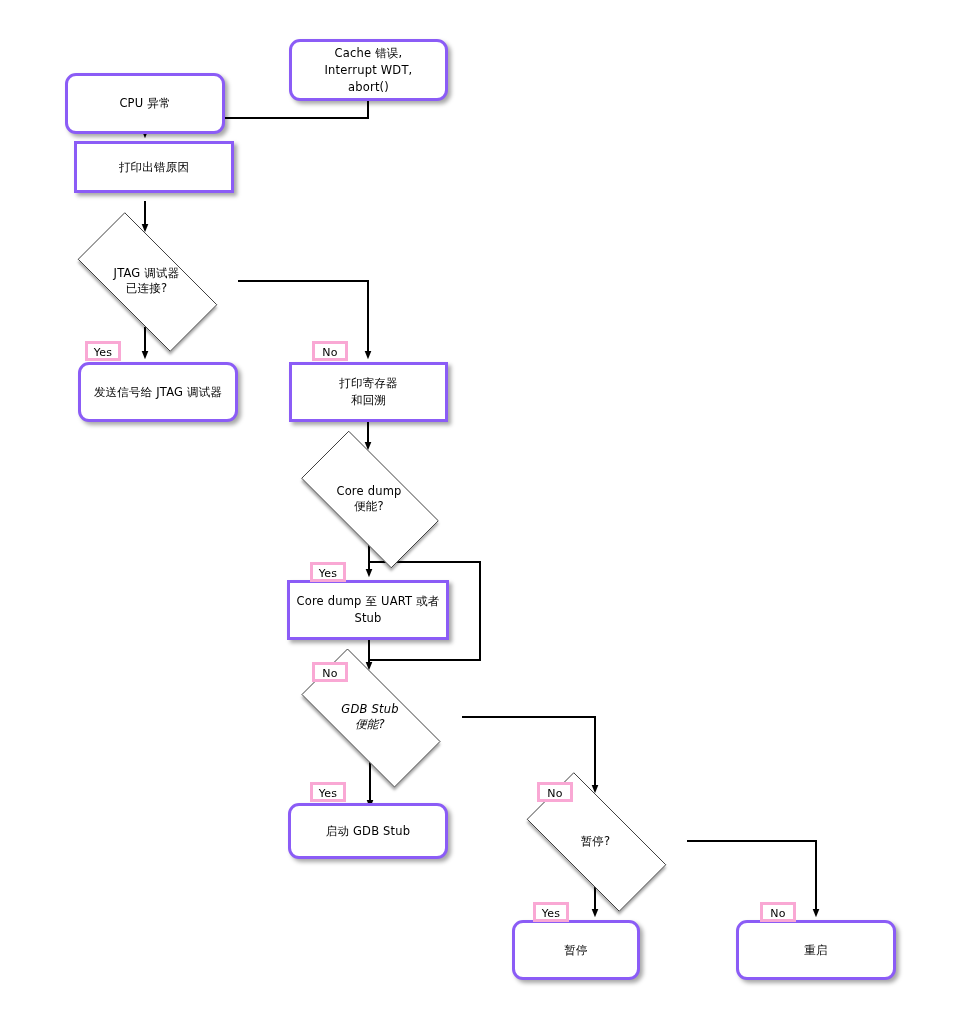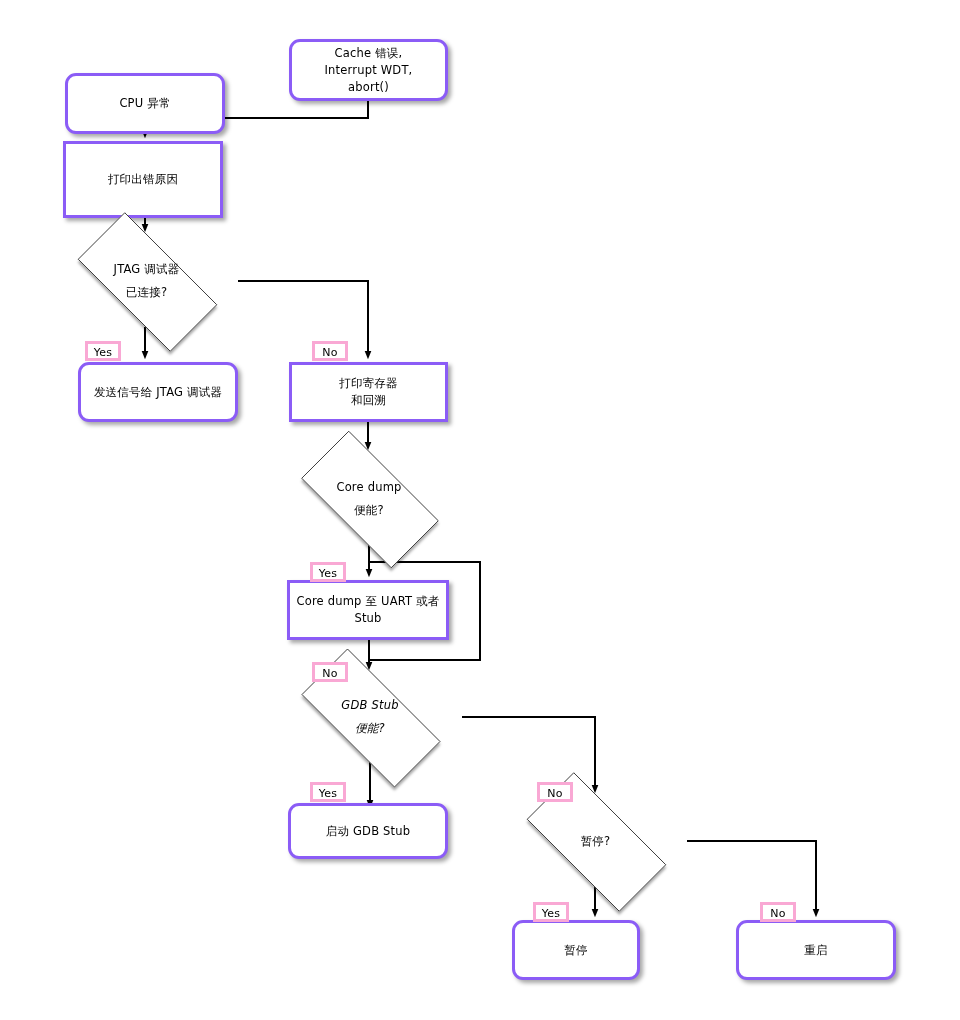--- a/index.html
+++ b/index.html
@@ -55,21 +55,21 @@
     background:#ffffff;
     border:1px solid #000000;
     transform:rotate(45deg) scale(.7071);
     box-shadow:3px 3px 4px rgba(0,0,0,.35);
   }
   .diamond .dtxt{
     position:relative;
     z-index:2;
     text-align:center;
     font-size:11.5px;
-    line-height:23px;
+    line-height:15px;
     color:#000000;
     white-space:pre-line;
     letter-spacing:.2px;
   }
 
   
   .elabel{
     position:absolute;
     box-sizing:border-box;
     background:#ffffff;
@@ -128,21 +128,21 @@
   <div class="node rounded" style="left:65px;top:40px;width:160px;height:61px;margin-top:33px;">
     <span class="txt">CPU 异常</span>
   </div>
 
   <div class="node rounded" style="left:289px;top:39px;width:159px;height:62px;">
     <span class="txt">Cache 错误,
 Interrupt WDT,
 abort()</span>
   </div>
 
-  <div class="node sharp" style="left:63px;top:141px;width:160px;height:77px;">
+  <div class="node sharp" style="left:74px;top:141px;width:160px;height:52px;">
     <span class="txt">打印出错原因</span>
   </div>
 
   <div class="diamond" style="left:55px;top:235px;width:183px;height:92px;">
     <div class="dshape"></div>
     <div class="dtxt">JTAG 调试器
 已连接?</div>
   </div>
 
   <div class="node rounded" style="left:78px;top:362px;width:160px;height:60px;">

